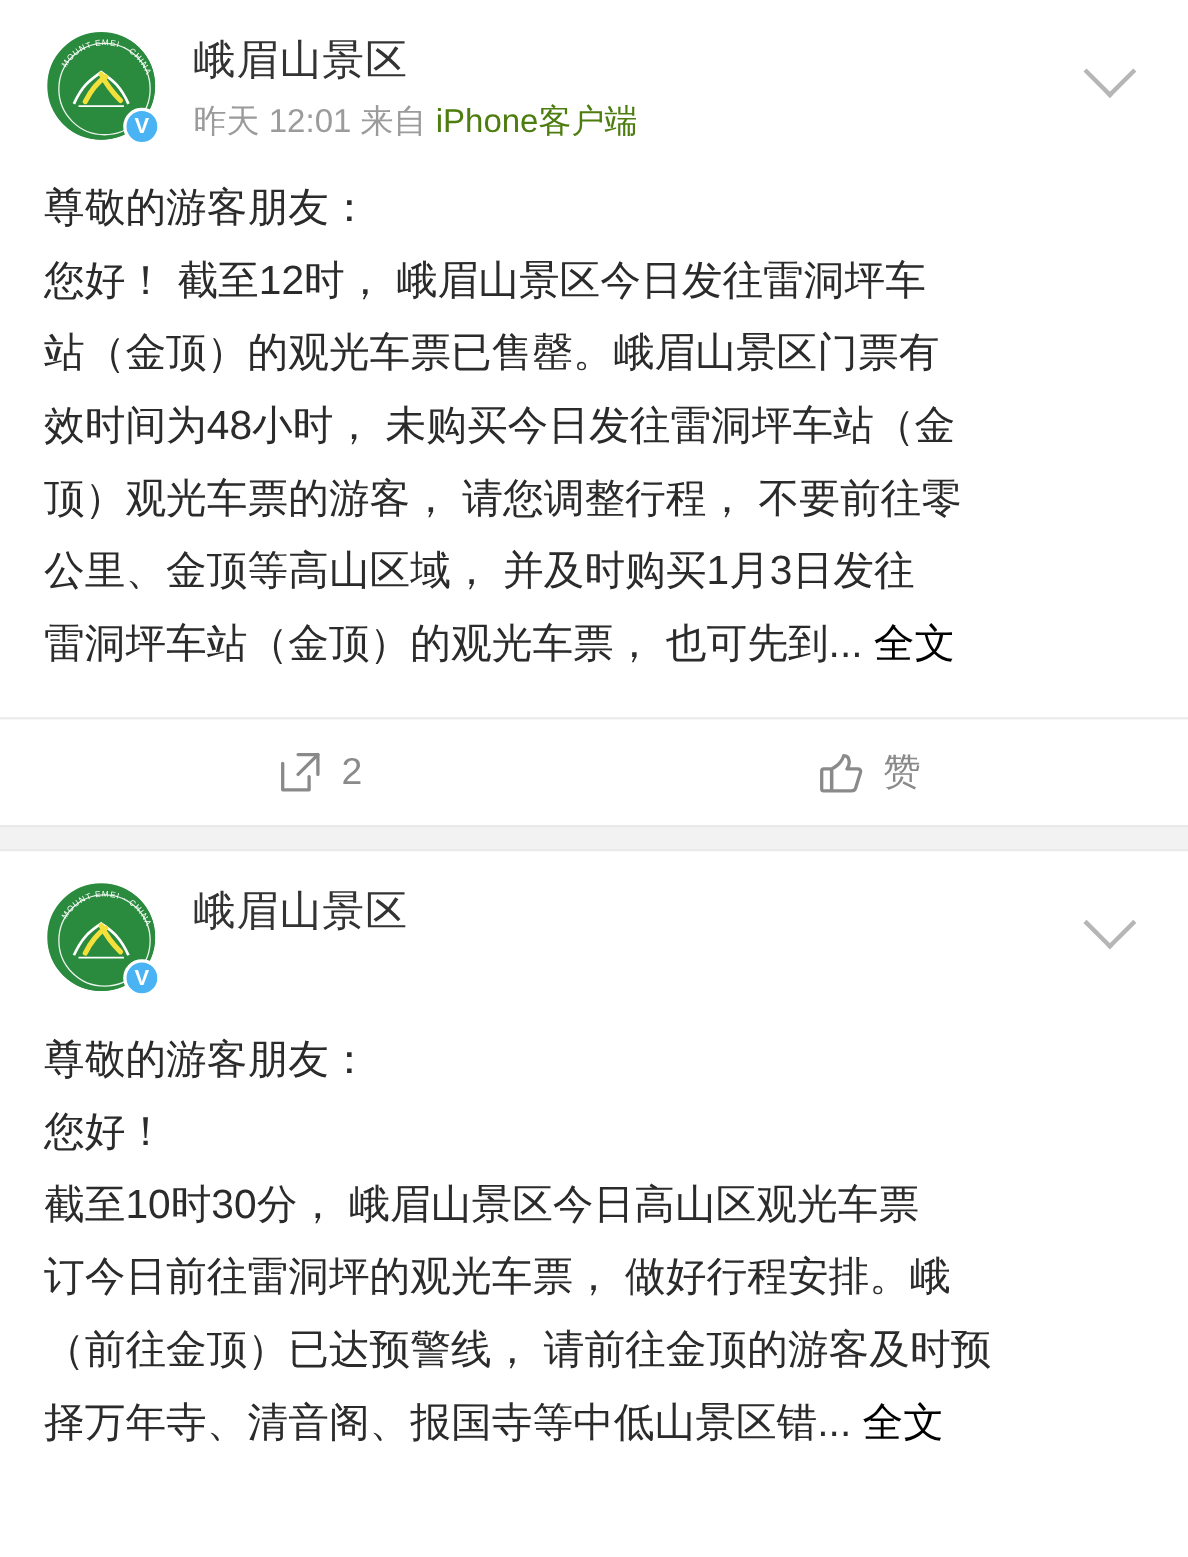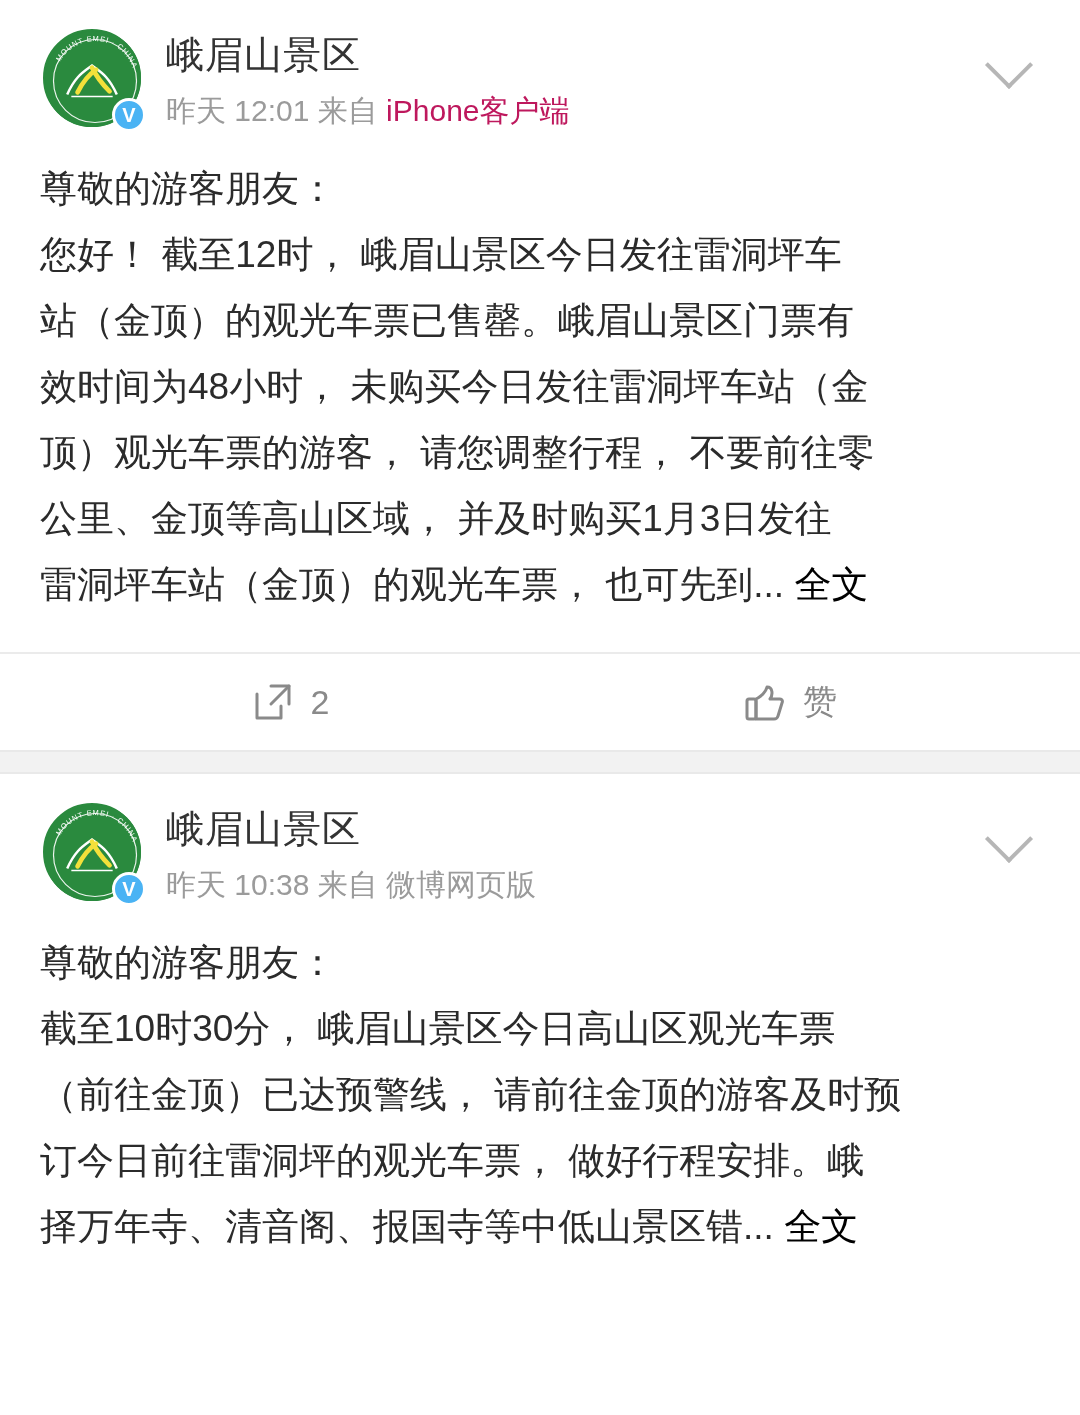--- a/index.html
+++ b/index.html
@@ -63,40 +63,40 @@
     background: #4ab3f4;
     border: 3px solid #ffffff;
     box-sizing: border-box;
     color: #ffffff;
     font-size: 20px;
     line-height: 28px;
     text-align: center;
     font-weight: bold;
   }
   .header-text {
-    margin-left: 22px;
+    margin-left: 32px;
     padding-top: 6px;
     flex: 1 1 auto;
     min-width: 0;
   }
   .author {
     font-size: 38px;
     line-height: 46px;
     color: #333333;
     letter-spacing: 1px;
   }
   .meta {
     margin-top: 14px;
     font-size: 30px;
     line-height: 38px;
     color: #9b9b9b;
     white-space: nowrap;
   }
   .meta .src-link {
-    color: #be185d;
+    color: #4d7c0f;
   }
   .chevron {
     flex: 0 0 auto;
     width: 60px;
     height: 60px;
     margin-top: 6px;
     position: relative;
     cursor: pointer;
   }
   .chevron::before {
@@ -254,32 +254,28 @@
             <path d="M16 32 C22 20, 28 14, 34 10" fill="none" stroke="#f3e03a" stroke-width="4.5" stroke-linecap="round"></path>
             <path d="M30 8 C34 16, 40 24, 47 31" fill="none" stroke="#f3e03a" stroke-width="4.5" stroke-linecap="round"></path>
             <path d="M10 36 L50 36" stroke="#ffffff" stroke-width="1.6"></path>
           </svg>
         </div>
         <div class="verified">V</div>
       </div>
 
       <div class="header-text">
         <div class="author">峨眉山景区</div>
-        <div class="meta">
-          <span>昨天 10:38</span>
-          <span>来自</span>
-          <span>微博网页版</span>
-        </div>
       </div>
 
       <div class="chevron"></div>
     </div>
 
     <div class="post-body">
       <span class="line">尊敬的游客朋友：</span>
+      <span class="line">您好！</span>
       <span class="line">截至10时30分， 峨眉山景区今日高山区观光车票</span>
+      <span class="line">订今日前往雷洞坪的观光车票， 做好行程安排。峨</span>
       <span class="line">（前往金顶）已达预警线， 请前往金顶的游客及时预</span>
-      <span class="line">订今日前往雷洞坪的观光车票， 做好行程安排。峨</span>
       <span class="line"><span>择万年寺、清音阁、报国寺等中低山景区错...</span> <span class="fulltext">全文</span></span>
     </div>
   </div>
 
 </div>
 
 </body></html>

